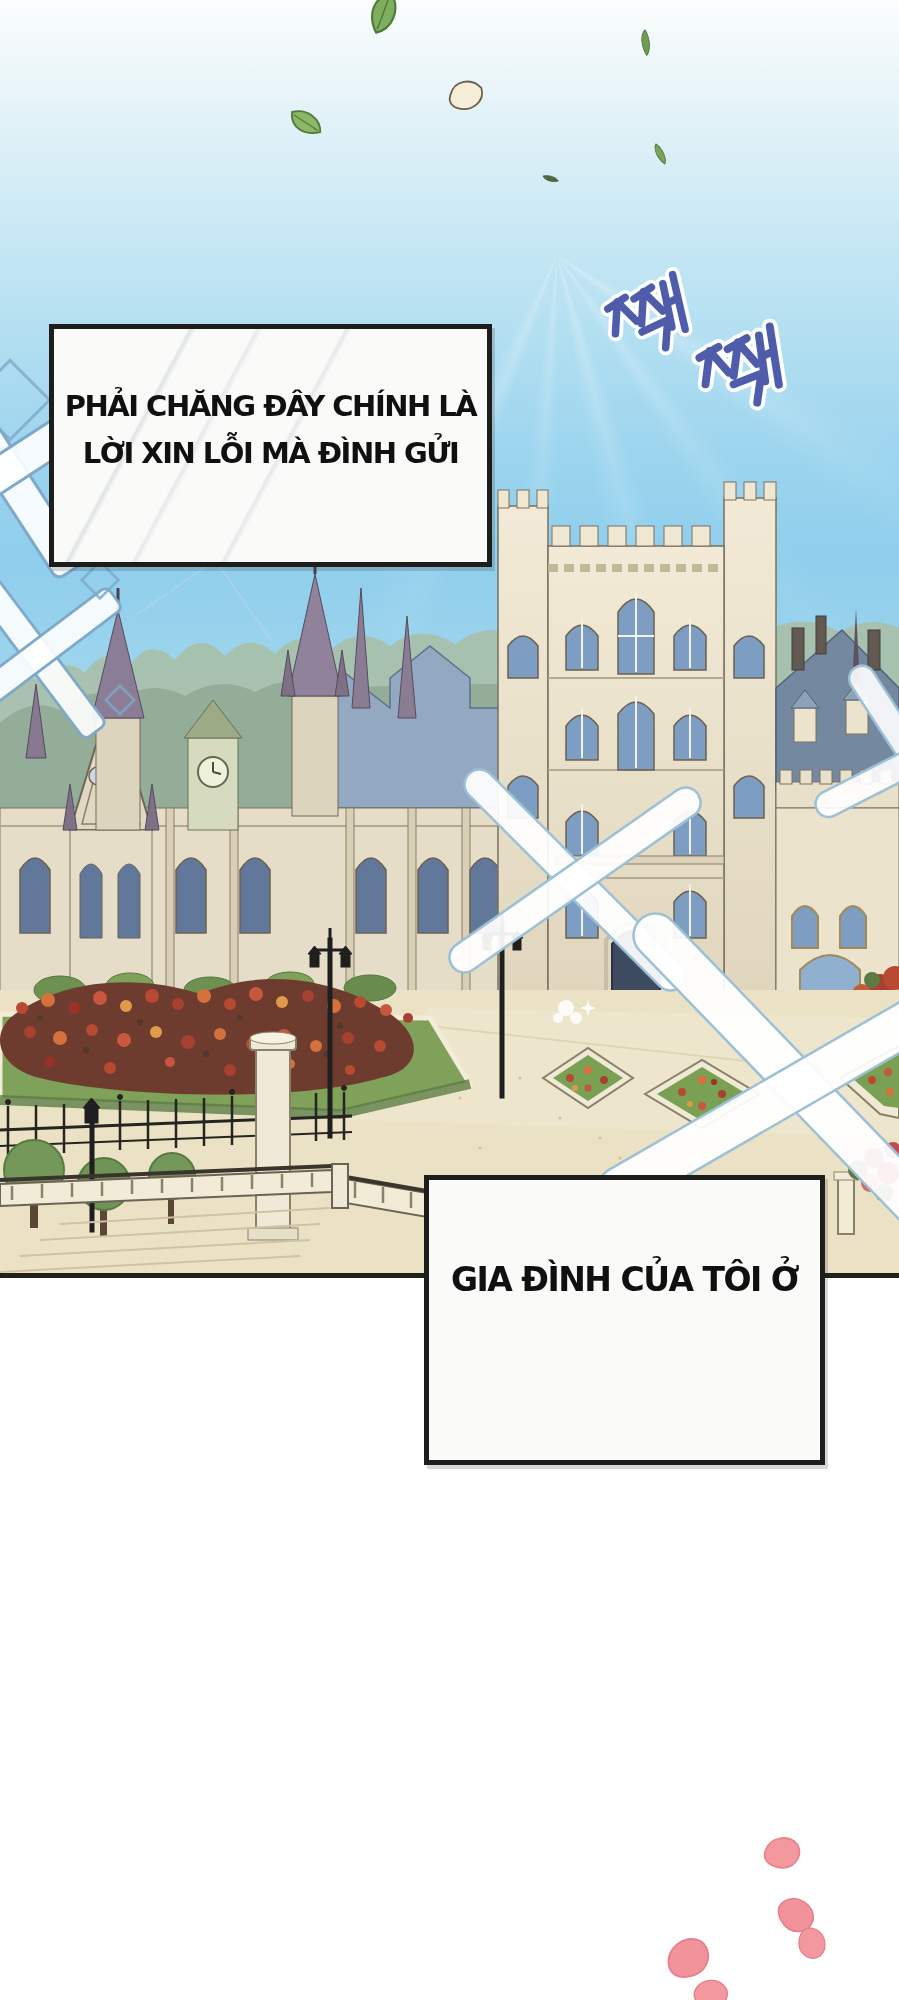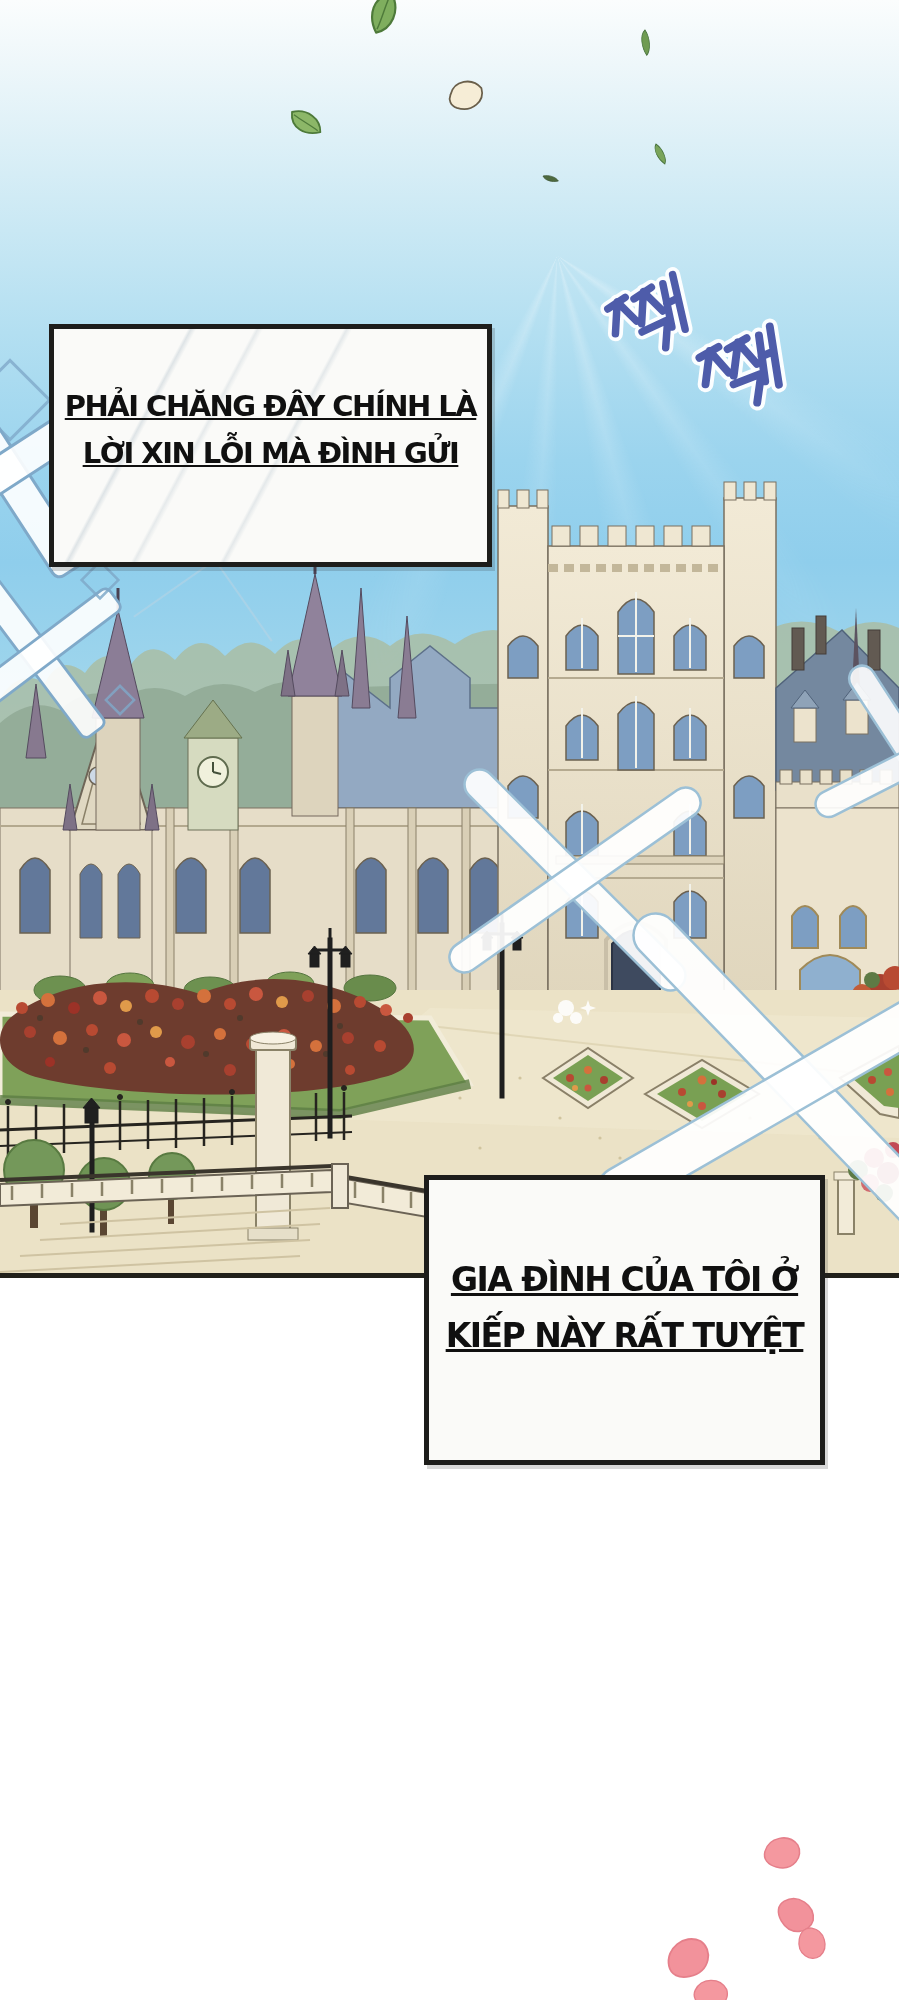--- a/index.html
+++ b/index.html
@@ -27,21 +27,21 @@
        box-shadow:3px 4px 0 rgba(40,40,40,.18);box-sizing:border-box;}
   .box1{left:49px;top:324px;width:443px;height:243px;}
   .box1::before{content:"";position:absolute;inset:0;
     background:linear-gradient(118deg,transparent 24%,rgba(150,170,185,.28) 24.6%,transparent 25.6%,
       transparent 36%,rgba(150,170,185,.20) 36.6%,transparent 37.6%,
       transparent 52%,rgba(150,170,185,.22) 52.6%,transparent 53.6%);}
   .box2{left:424px;top:1175px;width:401px;height:290px;}
   .lines{position:absolute;left:0;right:0;text-align:center;font-weight:bold;color:#101010;}
   .box1 .lines{top:54px;font-size:29px;line-height:47px;letter-spacing:-1.5px;}
   .box2 .lines{top:72px;font-size:33px;line-height:56px;letter-spacing:-1.5px;}
-  .ln{white-space:nowrap;text-decoration:underline;}
+  .ln{white-space:nowrap;}
 </style>
 </head>
 <body>
 
 <div class="page">
 
   <div class="scene">
     <div class="rays"></div>
 
     <svg class="castle" viewBox="0 0 899 900" preserveAspectRatio="none" aria-hidden="true">
@@ -532,17 +532,16 @@
   <div class="box box1">
     <div class="lines">
       <div class="ln">PHẢI CHĂNG ĐÂY CHÍNH LÀ</div>
       <div class="ln">LỜI XIN LỖI MÀ ĐÌNH GỬI</div>
     </div>
   </div>
 
   <div class="box box2">
     <div class="lines">
       <div class="ln">GIA ĐÌNH CỦA TÔI Ở</div>
-      <div class="ln">KIẾP NÀY RẤT TUYỆT</div>
     </div>
   </div>
 
 </div>
 
 </body></html>

